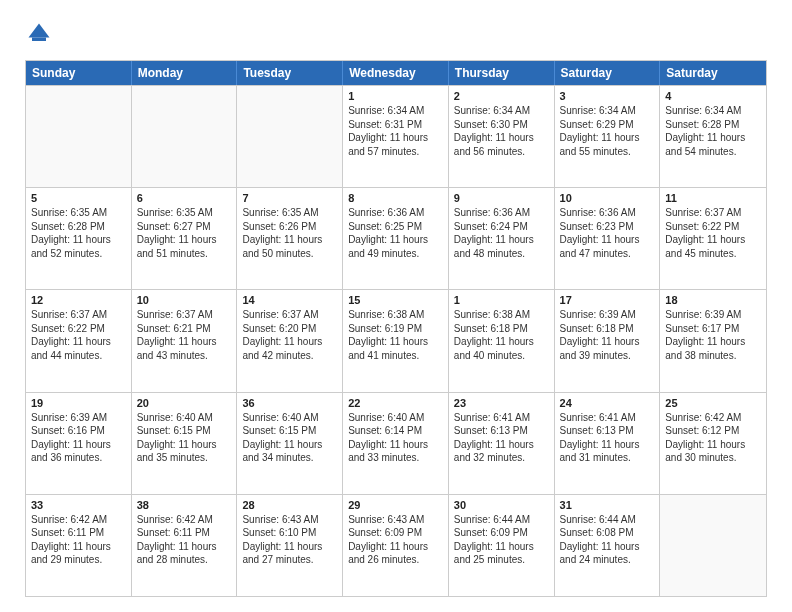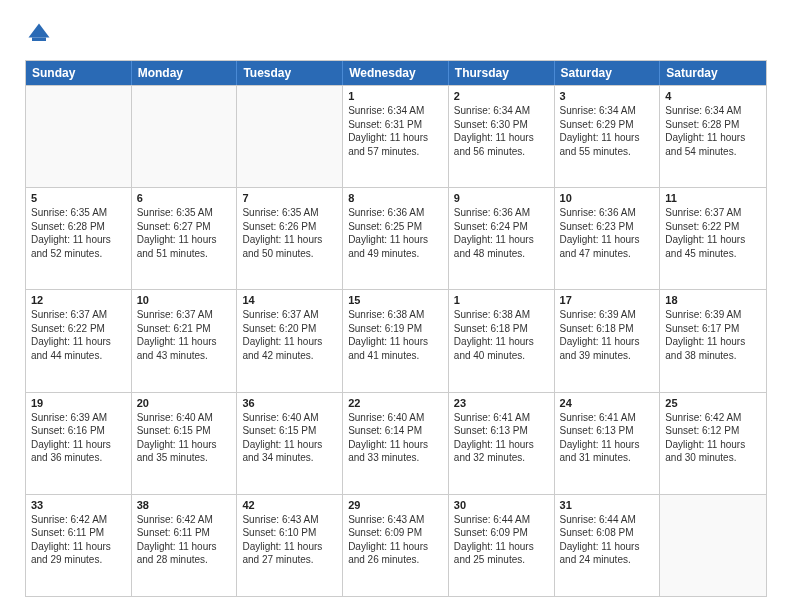--- a/index.html
+++ b/index.html
@@ -335,21 +335,21 @@
 and 29 minutes.</div>
           </div>
           <div class="cal-cell">
             <span class="day-number">38</span>
             <div class="cell-text" style="white-space: pre-line;">Sunrise: 6:42 AM
 Sunset: 6:11 PM
 Daylight: 11 hours
 and 28 minutes.</div>
           </div>
           <div class="cal-cell">
-            <span class="day-number">42</span>
+            <span class="day-number">28</span>
             <div class="cell-text" style="white-space: pre-line;">Sunrise: 6:43 AM
 Sunset: 6:10 PM
 Daylight: 11 hours
 and 27 minutes.</div>
           </div>
           <div class="cal-cell">
             <span class="day-number">29</span>
             <div class="cell-text" style="white-space: pre-line;">Sunrise: 6:43 AM
 Sunset: 6:09 PM
 Daylight: 11 hours

